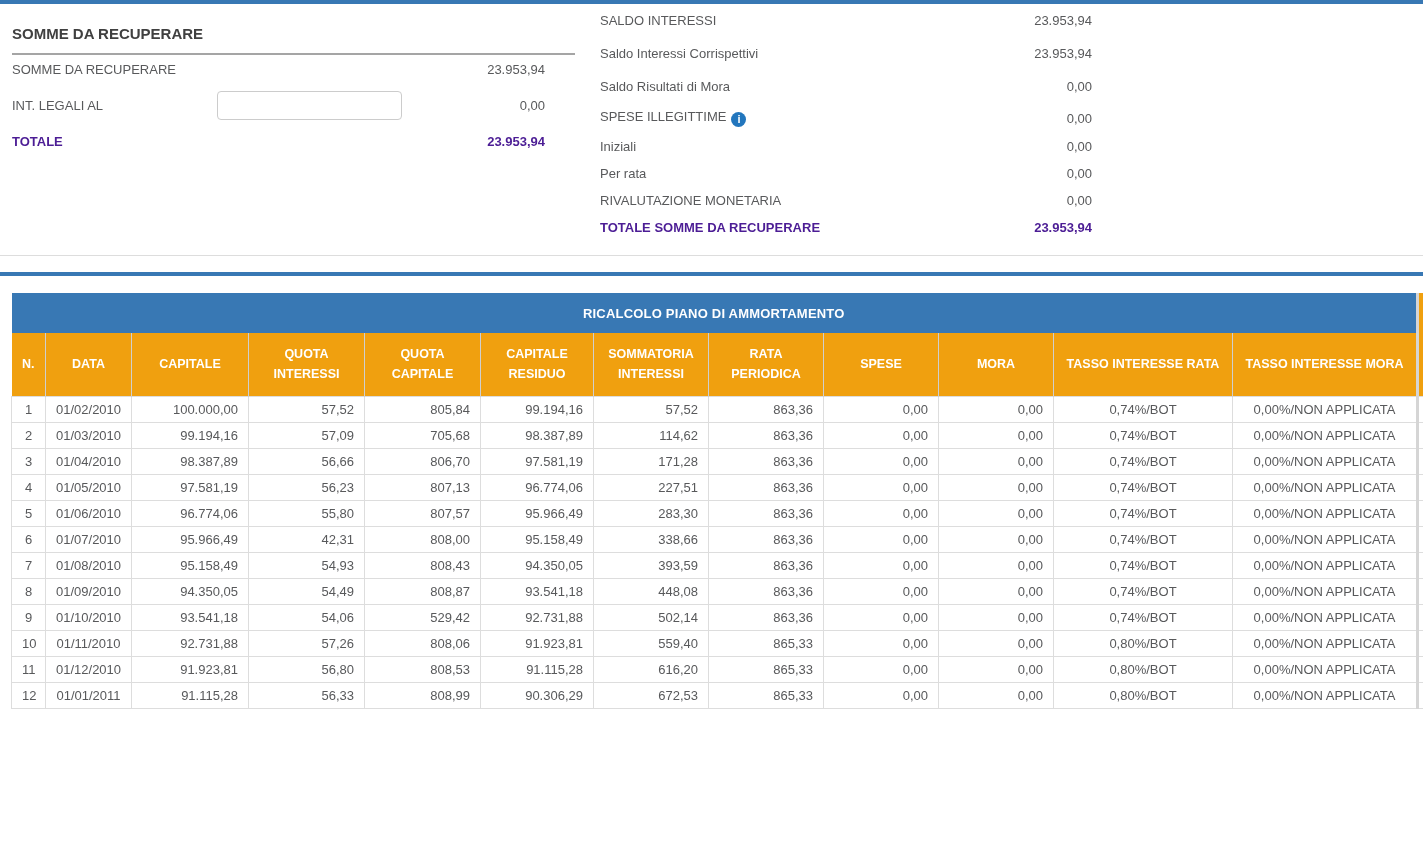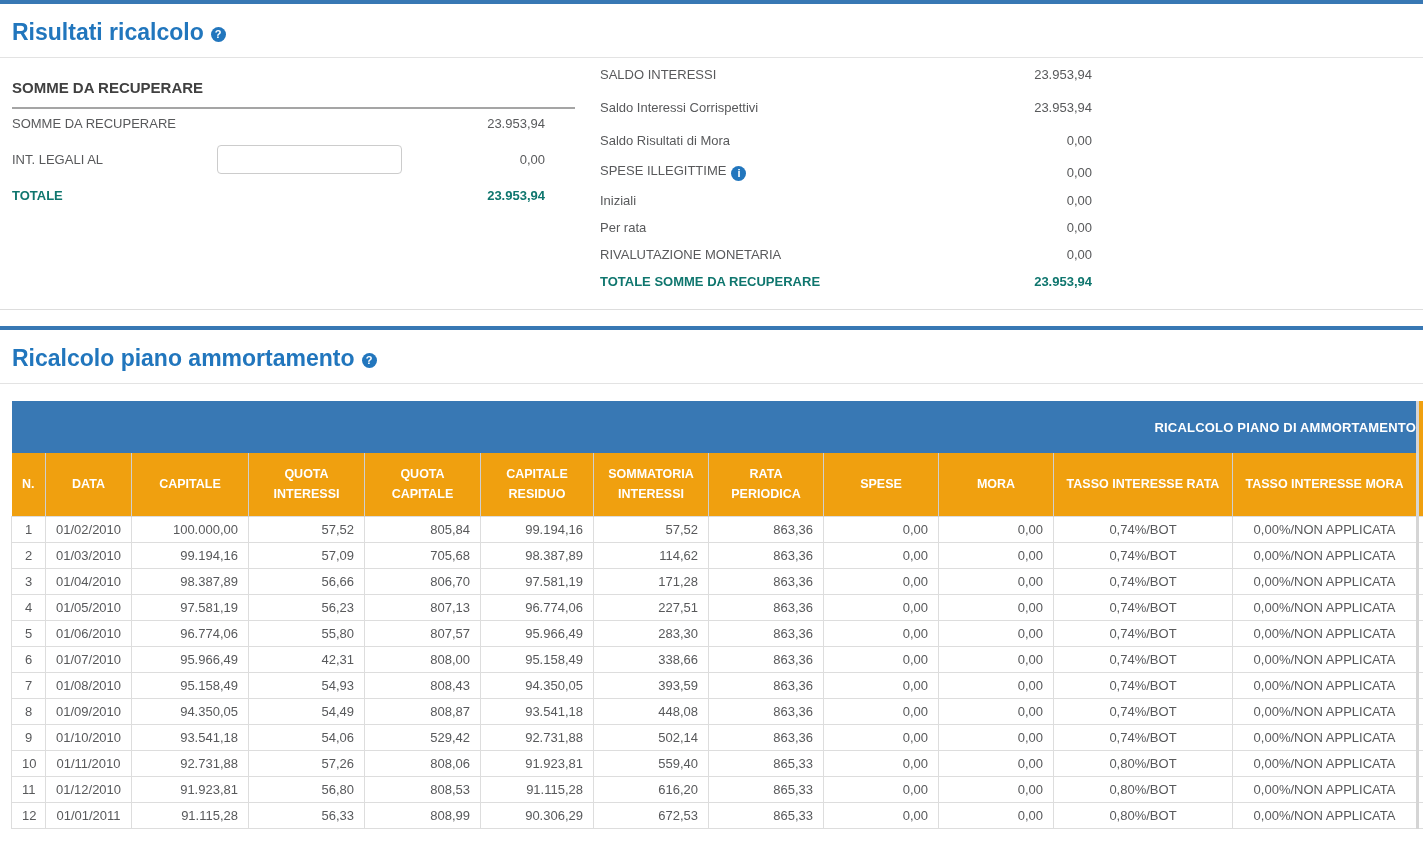--- a/index.html
+++ b/index.html
@@ -29,35 +29,35 @@
     margin-top: 17px; padding-bottom: 6px; border-bottom: 2px solid #a5a5a5;
     font-size: 15px; font-weight: bold; color: #404040; line-height: 26px;
   }
   .kv-row { display: flex; align-items: center; font-size: 13px; color: #58595b; }
   .col-left  .kv-row { padding: 7px 30px 7px 0; }
   .col-right .kv-row { padding: 6px 8px 6px 0; justify-content: space-between; }
   .col-right .kv-row.tall { padding: 9px 8px 9px 0; }
   .kv-row .label { white-space: nowrap; }
   .col-left .kv-row .label { width: 205px; flex: none; }
   .kv-row .value { margin-left: auto; white-space: nowrap; }
-  .kv-row.total { font-weight: bold; color: #0f766e; }
+  .kv-row.total { font-weight: bold; color: #4c1d95; }
   .field-input {
     width: 185px; height: 29px; border: 1px solid #ccc; border-radius: 4px;
     background: #fff; font: 13px "Liberation Sans", "DejaVu Sans", sans-serif;
     padding: 0 8px; color: #555; outline: none;
   }
 
   .table-wrap { margin: 17px 0 0 11px; }
   table.amort {
     table-layout: fixed; border-collapse: collapse; width: 1466px;
     font-size: 13px; color: #58595b;
   }
   .group-row th {
     background: #3878b4; color: #fff; font-size: 13px; font-weight: bold;
-    text-align: right; height: 52px; letter-spacing: .2px;
+    text-align: center; height: 40px; letter-spacing: .2px;
   }
   .cols-row th {
     background: #f0a00f; color: #fff; font-size: 12.5px; font-weight: bold;
     text-align: center; height: 63px; padding: 4px 6px; line-height: 1.65;
     border-left: 1px solid #cfcfcf; text-transform: uppercase;
   }
   .cols-row th:first-child { border-left: none; }
   th.cut-col {
     background: #f0a00f; border-left: 3px solid #d5d5d5;
   }
@@ -67,23 +67,20 @@
     white-space: nowrap; overflow: hidden; background: #fff; line-height: 17px;
   }
   tbody td.c0, tbody td.c1, tbody td.c10, tbody td.c11 { text-align: center; }
   tbody td.c2, tbody td.c3, tbody td.c4, tbody td.c5,
   tbody td.c6, tbody td.c7, tbody td.c8, tbody td.c9 { text-align: right; }
 </style>
 </head>
 <body>
 
 <div class="panel panel-1">
-  <div class="title-bar">
-    <h1 class="page-title">Risultati ricalcolo</h1><span class="circle-icon">?</span>
-  </div>
 
   <div class="columns">
 
     <div class="col-left">
       <div class="sec-heading">SOMME DA RECUPERARE</div>
       <div class="kv-row">
         <span class="label">SOMME DA RECUPERARE</span>
         <span class="value">23.953,94</span>
       </div>
       <div class="kv-row">
@@ -129,23 +126,20 @@
       <div class="kv-row total">
         <span class="label">TOTALE SOMME DA RECUPERARE</span>
         <span class="value">23.953,94</span>
       </div>
     </div>
 
   </div>
 </div>
 
 <div class="panel panel-2">
-  <div class="title-bar">
-    <h1 class="page-title">Ricalcolo piano ammortamento</h1><span class="circle-icon">?</span>
-  </div>
 
   <div class="table-wrap">
     <table class="amort">
       <colgroup>
         <col style="width:34px">
           <col style="width:86px">
           <col style="width:117px">
         <col style="width:116px">
           <col style="width:116px">
           <col style="width:113px">

